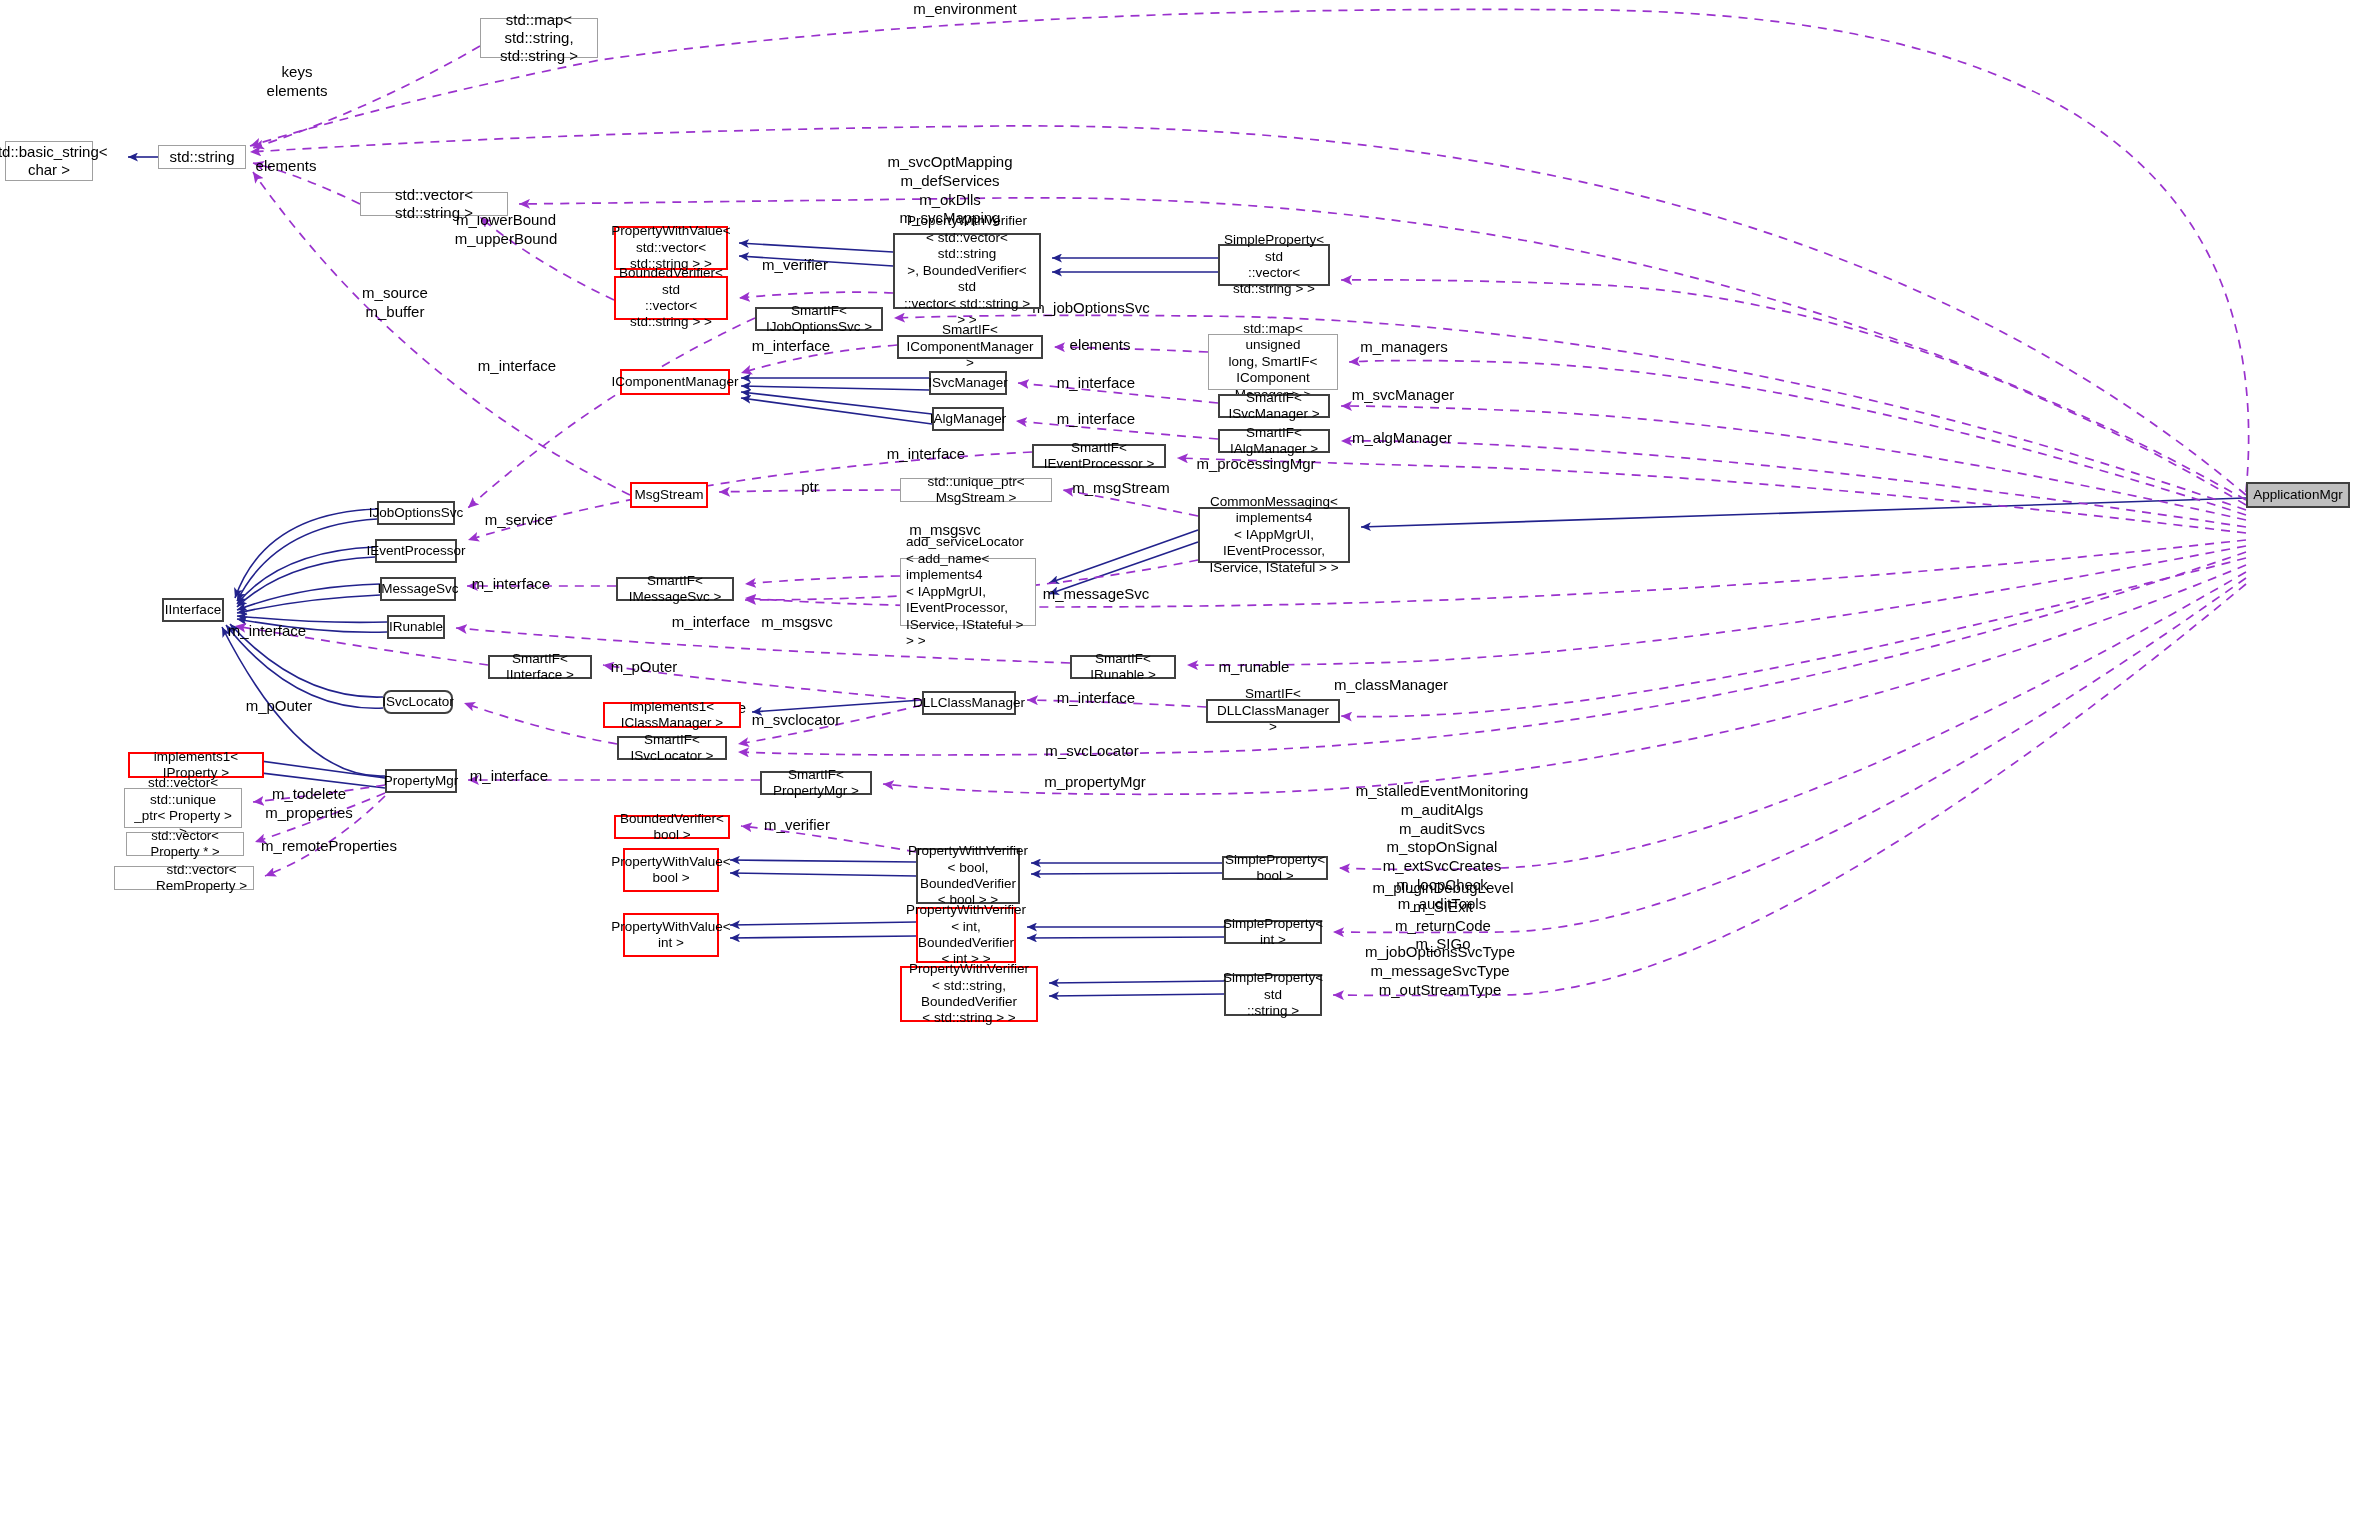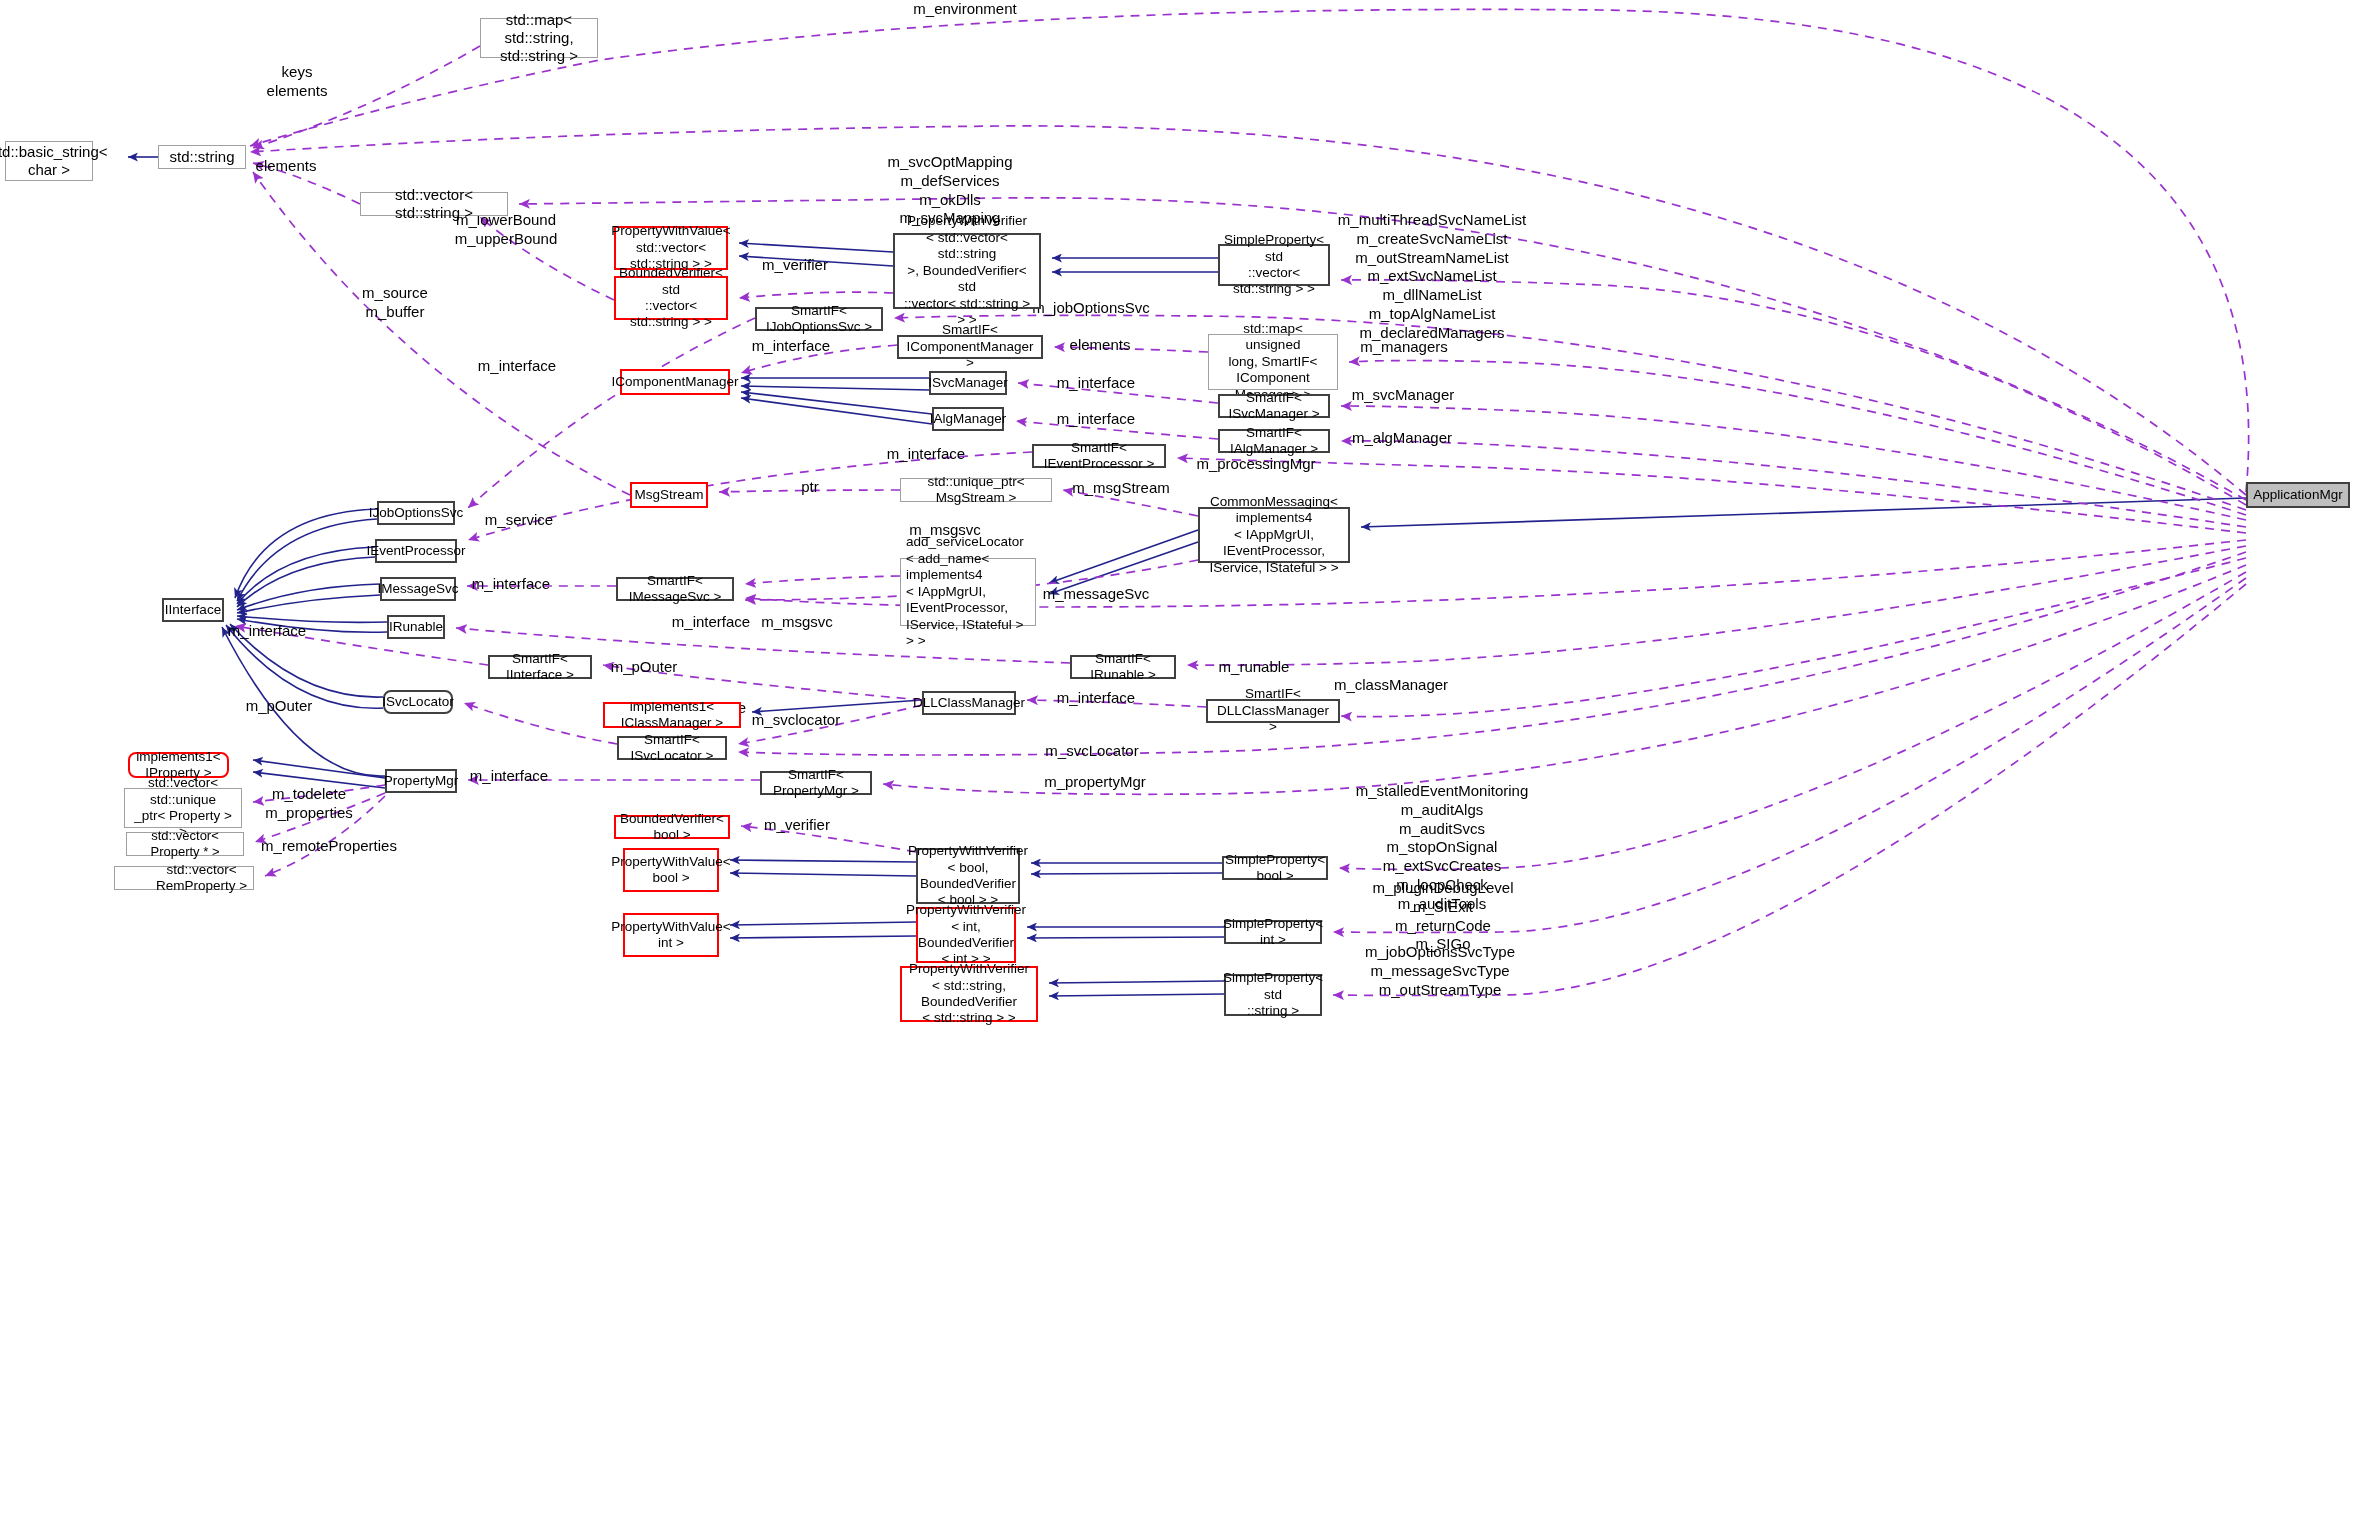--- a/index.html
+++ b/index.html
@@ -248,21 +248,21 @@
   <div class="node n-black" style="left:616px;top:577px;width:118px;height:24px;font-size:13.5px;">SmartIF&lt; IMessageSvc &gt;</div>
   <div class="node n-black" style="left:162px;top:598px;width:62px;height:24px;font-size:13.5px;">IInterface</div>
   <div class="node n-black" style="left:387px;top:615px;width:58px;height:24px;font-size:13.5px;">IRunable</div>
   <div class="node n-black" style="left:488px;top:655px;width:104px;height:24px;font-size:13.5px;">SmartIF&lt; IInterface &gt;</div>
   <div class="node n-black" style="left:1070px;top:655px;width:106px;height:24px;font-size:13.5px;">SmartIF&lt; IRunable &gt;</div>
   <div class="node n-black" style="left:383px;top:690px;width:70px;height:24px;font-size:13.5px;border-radius:8px;">ISvcLocator</div>
   <div class="node n-red" style="left:603px;top:702px;width:138px;height:26px;font-size:13.5px;">implements1&lt; IClassManager &gt;</div>
   <div class="node n-black" style="left:922px;top:691px;width:94px;height:24px;font-size:13.5px;">DLLClassManager</div>
   <div class="node n-black" style="left:1206px;top:699px;width:134px;height:24px;font-size:13.5px;">SmartIF&lt; DLLClassManager &gt;</div>
   <div class="node n-black" style="left:617px;top:736px;width:110px;height:24px;font-size:13.5px;">SmartIF&lt; ISvcLocator &gt;</div>
-  <div class="node n-red" style="left:128px;top:752px;width:101px;height:26px;font-size:13.5px;border-radius:8px;">implements1&lt; IProperty &gt;</div>
+  <div class="node n-red" style="left:128px;top:752px;width:136px;height:26px;font-size:13.5px;">implements1&lt; IProperty &gt;</div>
   <div class="node n-black" style="left:385px;top:769px;width:72px;height:24px;font-size:13.5px;">PropertyMgr</div>
   <div class="node n-black" style="left:760px;top:771px;width:112px;height:24px;font-size:13.5px;">SmartIF&lt; PropertyMgr &gt;</div>
   <div class="node n-grey" style="left:124px;top:788px;width:118px;height:40px;font-size:13.5px;">std::vector&lt; std::unique
 _ptr&lt; Property &gt; &gt;</div>
   <div class="node n-grey" style="left:126px;top:832px;width:118px;height:24px;font-size:13px;">std::vector&lt; Property * &gt;</div>
   <div class="node n-grey" style="left:114px;top:866px;width:140px;height:24px;font-size:13.5px;padding-left:40px;">std::vector&lt; RemProperty &gt;</div>
   <div class="node n-red" style="left:614px;top:815px;width:116px;height:24px;font-size:13.5px;">BoundedVerifier&lt; bool &gt;</div>
   <div class="node n-red" style="left:623px;top:848px;width:96px;height:44px;font-size:13.5px;">PropertyWithValue&lt;
 bool &gt;</div>
   <div class="node n-black" style="left:916px;top:848px;width:104px;height:56px;font-size:13.5px;">PropertyWithVerifier
@@ -283,27 +283,20 @@
   <div class="node n-self" style="left:2246px;top:482px;width:104px;height:26px;font-size:13.5px;">ApplicationMgr</div>
 
   <div class="edge-label" style="left:895px;top:0px;width:140px;">m_environment</div>
   <div class="edge-label" style="left:253px;top:63px;width:88px;">keys
 elements</div>
   <div class="edge-label" style="left:243px;top:157px;width:86px;">elements</div>
   <div class="edge-label" style="left:860px;top:153px;width:180px;">m_svcOptMapping
 m_defServices
 m_okDlls
 m_svcMapping</div>
-  <div class="edge-label" style="left:1322px;top:211px;width:220px;">m_multiThreadSvcNameList
-m_createSvcNameList
-m_outStreamNameList
-m_extSvcNameList
-m_dllNameList
-m_topAlgNameList
-m_declaredManagers</div>
   <div class="edge-label" style="left:436px;top:211px;width:140px;">m_lowerBound
 m_upperBound</div>
   <div class="edge-label" style="left:750px;top:256px;width:90px;">m_verifier</div>
   <div class="edge-label" style="left:347px;top:284px;width:96px;">m_source
 m_buffer</div>
   <div class="edge-label" style="left:1018px;top:299px;width:146px;">m_jobOptionsSvc</div>
   <div class="edge-label" style="left:740px;top:337px;width:102px;">m_interface</div>
   <div class="edge-label" style="left:1057px;top:336px;width:86px;">elements</div>
   <div class="edge-label" style="left:1348px;top:338px;width:112px;">m_managers</div>
   <div class="edge-label" style="left:1045px;top:374px;width:102px;">m_interface</div>

